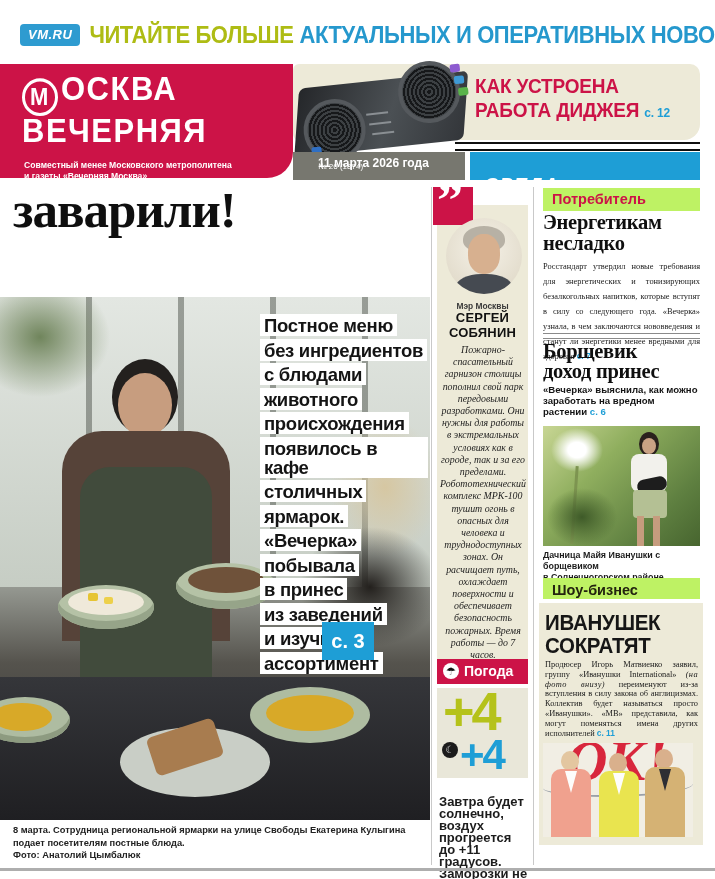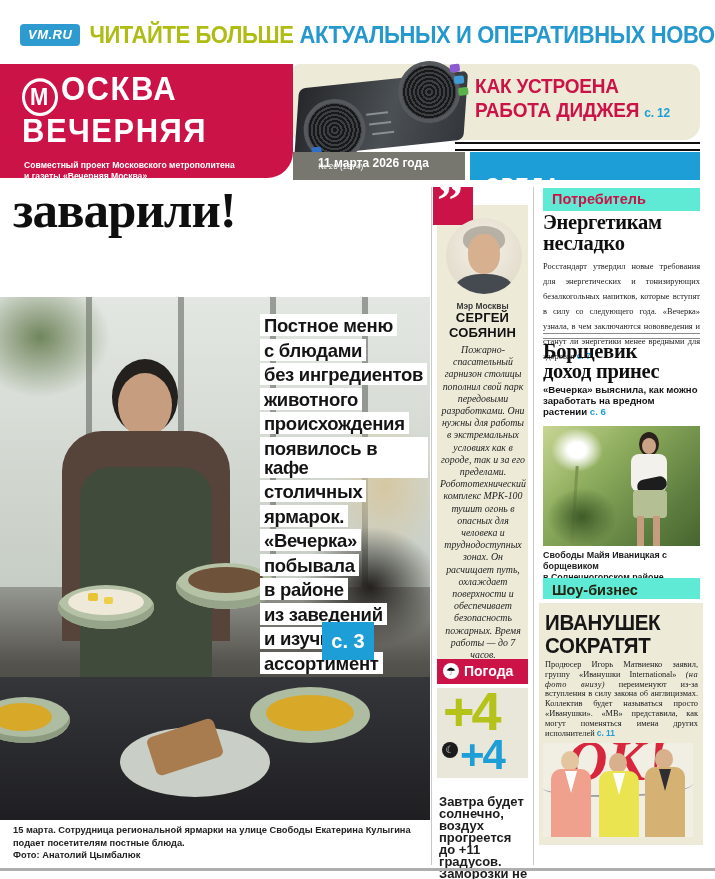--- a/index.html
+++ b/index.html
@@ -74,21 +74,21 @@
   .wx-icon{position:absolute;left:6px;top:4px;width:16px;height:16px;background:#fff;border-radius:50%;
         color:#111;font-size:11px;text-align:center;line-height:16px;}
   .wx-label{position:absolute;left:27px;top:4px;color:#fff;font-weight:800;font-size:14px;}
   .wx-panel{position:absolute;left:437px;top:688px;width:91px;height:90px;background:#e9e7d9;}
   .wx-day{position:absolute;left:443px;top:680px;font-weight:800;font-size:54px;letter-spacing:-3px;color:#b5c21a;}
   .moon{position:absolute;left:442px;top:742px;width:16px;height:16px;background:#1b1b1b;border-radius:50%;
         color:#fff;font-size:10px;text-align:center;line-height:15px;}
   .wx-night{position:absolute;left:460px;top:731px;font-weight:800;font-size:42px;letter-spacing:-2px;color:#1e9ed6;}
   .wx-fc{position:absolute;left:439px;top:796px;width:90px;font-size:13px;font-weight:700;line-height:12px;color:#1c1c1c;}
   
-  .limebar{position:absolute;background:#5eead4;}
+  .limebar{position:absolute;background:#bef264;}
   .limebar span{position:absolute;left:9px;top:3px;font-weight:800;font-size:14.5px;}
   .serifhead{position:absolute;font-family:"Liberation Serif",serif;font-weight:700;color:#0f0f0f;
         letter-spacing:-.3px;}
   .serifbody{position:absolute;font-family:"Liberation Serif",serif;font-size:8.4px;line-height:15px;
         text-align:justify;color:#1a1a1a;}
   .subhead{position:absolute;font-weight:800;font-size:9.6px;line-height:10.8px;color:#141414;}
   .capt2{position:absolute;font-size:8.9px;font-weight:700;line-height:11px;color:#1c1c1c;}
   .rule2{position:absolute;height:4px;border-top:1.5px solid #8a8a8a;border-bottom:1.5px solid #8a8a8a;}
   .sb-panel{position:absolute;left:539px;top:603px;width:164px;height:242px;background:#edead8;}
   .sb-head{position:absolute;font-weight:800;font-size:20.5px;line-height:21px;letter-spacing:-.3px;
@@ -108,21 +108,21 @@
 
   <div class="banner">
     <span class="vmru">VM.RU</span>
     <span class="ban-txt"><span class="ban-lime">ЧИТАЙТЕ БОЛЬШЕ</span><span class="ban-blue">АКТУАЛЬНЫХ И ОПЕРАТИВНЫХ НОВОСТЕЙ</span></span>
   </div>
 
   <div class="masthead">
     <div class="mh-line" style="left:22px;top:8px;"><span class="metro-circle">М</span><span>ОСКВА</span></div>
     <div class="mh-line" style="left:22px;top:50px;">ВЕЧЕРНЯЯ</div>
     <div class="mh-sub">
-      <div>Совместный проект Московского метрополитена</div>
+      <div>Совместный менее Московского метрополитена</div>
       <div>и газеты «Вечерняя Москва»</div>
     </div>
   </div>
 
   <div class="promo"></div>
   <div class="dj">
     <div class="dj-body"></div>
     <div class="jog" style="left:8px;top:34px;width:54px;height:54px;"></div>
     <div class="jog" style="left:106px;top:6px;width:54px;height:54px;"></div>
     <div class="pad" style="left:12px;top:92px;background:#d13327;"></div>
@@ -176,39 +176,39 @@
     <div class="abs" style="left:0;top:380px;width:430px;height:143px;background:linear-gradient(180deg,#35363a,#1f1f22);"></div>
     <div class="abs" style="left:250px;top:390px;width:120px;height:56px;border-radius:50%;background:#aebca1;"></div>
     <div class="abs" style="left:266px;top:398px;width:88px;height:36px;border-radius:50%;background:#d8a928;"></div>
     <div class="abs" style="left:120px;top:430px;width:150px;height:70px;border-radius:50%;background:#c9cec6;"></div>
     <div class="abs" style="left:150px;top:430px;width:70px;height:40px;background:#a87c4f;border-radius:6px;transform:rotate(-18deg);"></div>
     <div class="abs" style="left:-20px;top:400px;width:90px;height:46px;border-radius:50%;background:#aebca1;box-shadow:inset 0 -6px 0 #8d9b80;"></div>
     <div class="abs" style="left:-8px;top:406px;width:60px;height:28px;border-radius:50%;background:#d8a928;"></div>
 
     <div class="abs" style="left:260px;top:17px;width:168px;">
       <div class="ov-line"><span>Постное меню</span></div>
+      <div class="ov-line"><span>без ингредиентов</span></div>
       <div class="ov-line"><span>с блюдами</span></div>
-      <div class="ov-line"><span>без ингредиентов</span></div>
       <div class="ov-line"><span>животного</span></div>
       <div class="ov-line"><span>происхождения</span></div>
       <div class="ov-line"><span>появилось в кафе</span></div>
       <div class="ov-line"><span>столичных</span></div>
       <div class="ov-line"><span>ярмарок.</span></div>
       <div class="ov-line"><span>«Вечерка»</span></div>
       <div class="ov-line"><span>побывала</span></div>
-      <div class="ov-line"><span>в районе</span></div>
+      <div class="ov-line"><span>в принес</span></div>
       <div class="ov-line"><span>из заведений</span></div>
       <div class="ov-line"><span>и изучила</span></div>
       <div class="ov-line"><span>ассортимент</span></div>
     </div>
     <div class="pagebadge" style="left:322px;top:325px;width:52px;height:38px;font-size:20px;line-height:38px;">с. 3</div>
   </div>
 
   <div class="caption">
-    <div>15 марта. Сотрудница региональной ярмарки на улице Свободы Екатерина Кулыгина подает посетителям постные блюда.</div>
+    <div>8 марта. Сотрудница региональной ярмарки на улице Свободы Екатерина Кулыгина подает посетителям постные блюда.</div>
     <div>Фото: Анатолий Цымбалюк</div>
   </div>
 
   <div class="vdiv" style="left:431px;top:187px;height:678px;"></div>
   <div class="vdiv" style="left:533px;top:187px;height:678px;"></div>
 
   <div class="midbeige"></div>
   <div class="qbadge">
       <span>”</span>
     </div>
@@ -255,21 +255,21 @@
     <div class="abs" style="left:4px;top:62px;width:70px;height:58px;background:radial-gradient(closest-side,#3e5a28,rgba(62,90,40,0));"></div>
     <div class="person-head" style="left:96px;top:6px;width:20px;height:24px;background:#2a211d;"></div>
     <div class="person-head" style="left:99px;top:12px;width:14px;height:16px;background:#caa284;"></div>
     <div class="abs" style="left:88px;top:28px;width:36px;height:38px;border-radius:8px;background:#f2f1ec;"></div>
     <div class="abs" style="left:94px;top:52px;width:30px;height:14px;border-radius:7px;background:#1d1d1d;transform:rotate(-12deg);"></div>
     <div class="abs" style="left:90px;top:64px;width:34px;height:28px;border-radius:4px;background:#b4c094;"></div>
     <div class="abs" style="left:94px;top:90px;width:7px;height:30px;background:#c69c7e;"></div>
     <div class="abs" style="left:110px;top:90px;width:7px;height:30px;background:#c69c7e;"></div>
   </div>
   <div class="capt2" style="left:543px;top:550px;width:157px;">
-    <div>Свободы Майя Иваницкая с борщевиком</div>
+    <div>Дачница Майя Иванушки с борщевиком</div>
     <div>в Солнечногорском районе</div>
   </div>
 
   <div class="limebar" style="left:543px;top:578px;width:157px;height:21px;">
       <span style="color:#23230f;top:4px;">Шоу-бизнес</span>
     </div>
   <div class="sb-panel"></div>
   <div class="sb-head" style="left:545px;top:611px;">
     <div>ИВАНУШЕК</div>
     <div>СОКРАТЯТ</div>

